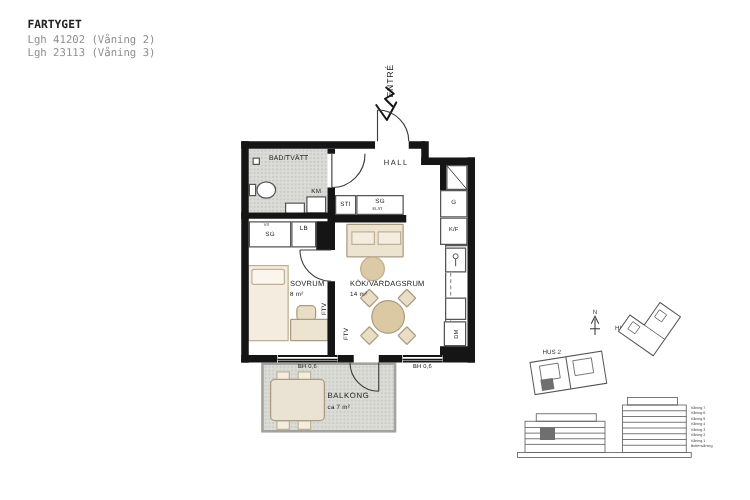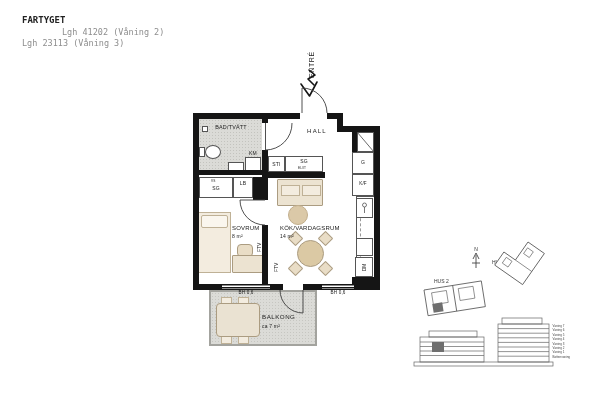--- a/index.html
+++ b/index.html
@@ -26,21 +26,21 @@
   .balcony{position:absolute;left:209px;top:290px;width:108px;height:56px;background:#dbdbd7;
      background-image:radial-gradient(#c6c6c1 0.5px,transparent 0.6px);background-size:3px 3px;
      border:2px solid #a3a39e;box-sizing:border-box;z-index:1;}
 </style>
 </head>
 <body>
 
 <div id="stage">
 
   <div class="hdr-title">FARTYGET</div>
-  <div class="hdr-line" style="top:27px;margin-left:40px;">Lgh 41202 (Våning 2)</div>
+  <div class="hdr-line" style="top:27px;">Lgh 41202 (Våning 2)</div>
   <div class="hdr-line" style="top:38px;">Lgh 23113 (Våning 3)</div>
 
   <div class="floorgray" style="left:199px;top:119px;width:63px;height:51px;"></div>
   <div class="balcony"></div>
 
   <div class="wall" style="left:193px;top:113px;width:107px;height:6px;"></div>
   <div class="wall" style="left:327px;top:113px;width:13px;height:6px;"></div>
   <div class="wall" style="left:337px;top:113px;width:6px;height:19px;"></div>
   <div class="wall" style="left:337px;top:126px;width:43px;height:6px;"></div>
   <div class="wall" style="left:374px;top:126px;width:6px;height:164px;"></div>

